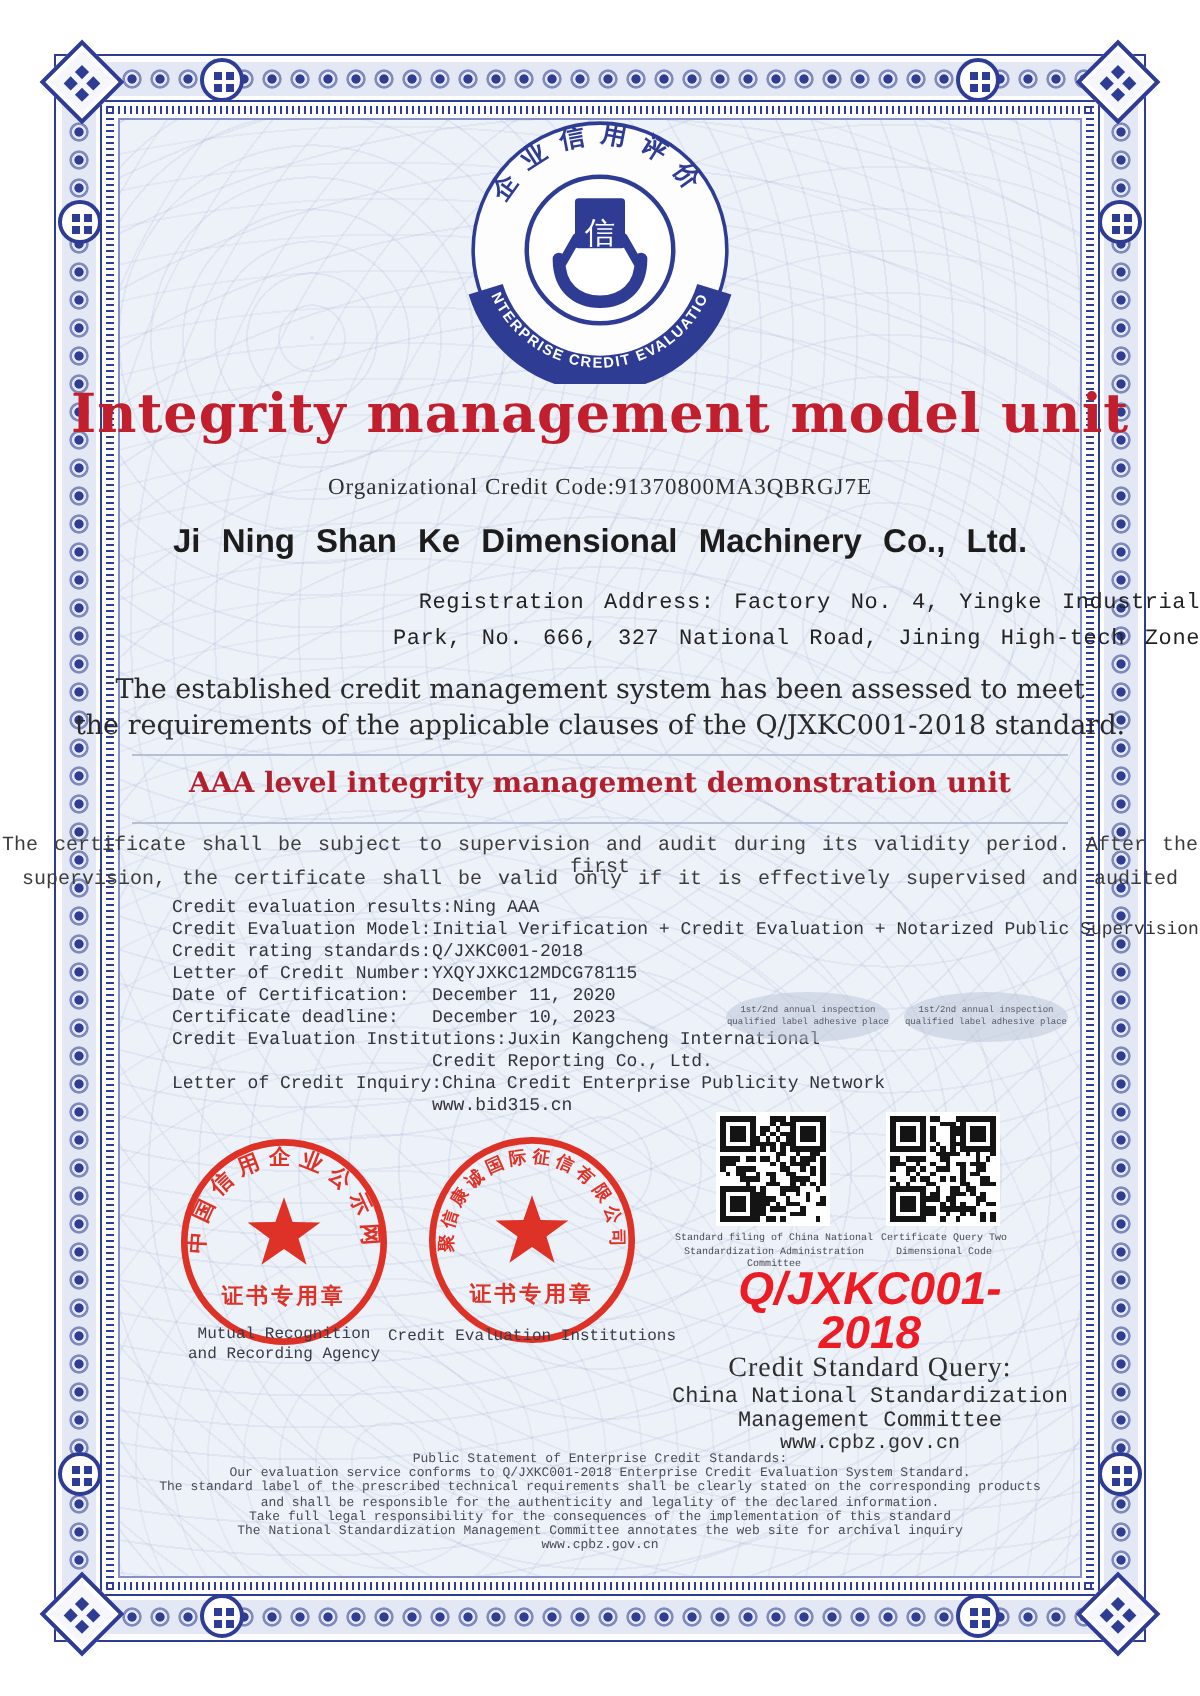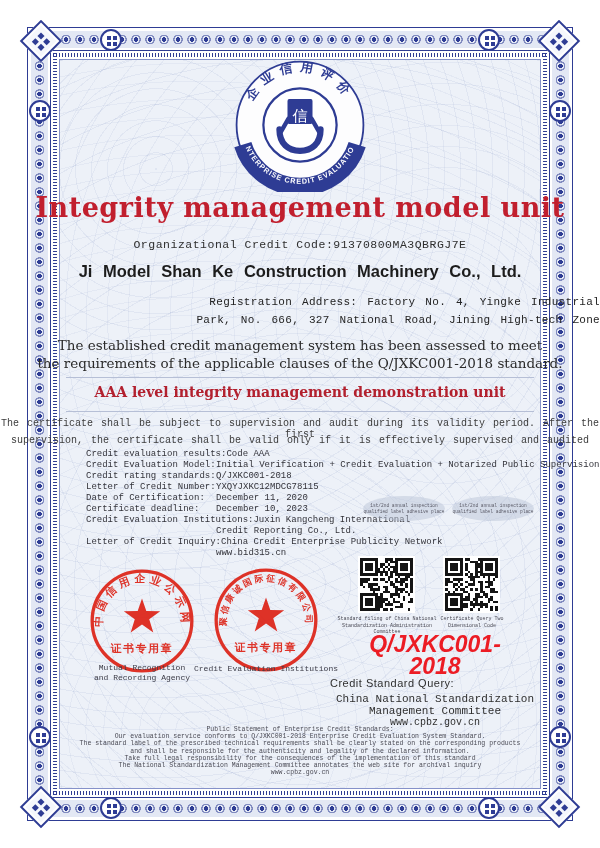--- a/index.html
+++ b/index.html
@@ -33,21 +33,21 @@
   .diamond .grid4{position:absolute;top:7px;left:7px;width:5px;height:5px;background:#2e3c94;
     box-shadow:8px 0 0 #2e3c94,0 8px 0 #2e3c94,8px 8px 0 #2e3c94;}
   .medallion{position:absolute;width:18px;height:18px;border:2px solid #2e3c94;border-radius:50%;background:#fff;}
   .medallion .grid4{position:absolute;top:4.5px;left:4.5px;width:4px;height:4px;background:#2e3c94;
     box-shadow:6px 0 0 #2e3c94,0 6px 0 #2e3c94,6px 6px 0 #2e3c94;}
   
   .abs{position:absolute;}
   .ctr{left:0;right:0;text-align:center;}
   .title{top:192px;font-family:"DejaVu Serif","Liberation Serif",serif;font-weight:bold;
          font-size:27px;color:#c11f2e;letter-spacing:.5px;}
-  .orgcode{top:238px;font-family:Liberation Mono, monospace;font-size:11.5px;color:#2f2f2f;letter-spacing:.5px;}
+  .orgcode{top:238px;font-family:Liberation Serif, serif;font-size:11.5px;color:#2f2f2f;letter-spacing:.5px;}
   .company{top:262px;font-size:16.5px;font-weight:bold;color:#1c1c1c;word-spacing:6px;}
   .addr{font-family:"Liberation Mono",monospace;font-size:11px;color:#232323;letter-spacing:.3px;word-spacing:3px;text-align:right;}
   .addr1{top:296px;} .addr2{top:314px;margin-left:48px;}
   .stmt{font-family:"DejaVu Serif","Liberation Serif",serif;font-size:13.5px;color:#2a2a2a;}
   .stmt1{top:337px;} .stmt2{top:355px;}
   .rule{position:absolute;left:66px;right:66px;height:1px;background:#b6bfd6;}
   .rule1{top:377px;} .rule2{top:411px;}
   .aaa{top:384px;font-family:"DejaVu Serif","Liberation Serif",serif;font-weight:bold;
        font-size:14px;color:#b2202e;}
   .sup{font-family:"Liberation Mono",monospace;font-size:10px;color:#3c3c3c;word-spacing:2px;}
@@ -69,22 +69,22 @@
   .qr{position:absolute;width:57px;height:57px;background:#fff;padding:2px;box-sizing:border-box;}
   .qr1{left:358px;top:556px;} .qr2{left:443px;top:556px;}
   .qr-grid{display:grid;width:100%;height:100%;grid-template-columns:repeat(21,1fr);grid-template-rows:repeat(21,1fr);}
   .qr-grid div{background:transparent;} .qr-grid div.d{background:#141414;}
   .qr-cap{position:absolute;font-family:"Liberation Mono",monospace;font-size:5px;line-height:6.5px;
           color:#4a4a55;text-align:center;}
   .qr-cap1{left:330px;top:616px;width:114px;} .qr-cap2{left:424px;top:616px;width:96px;}
   
   .stdcode{left:350px;top:634px;width:170px;text-align:center;font-weight:bold;font-style:italic;
            font-size:23px;line-height:21.5px;color:#ec1c24;}
-  .query{left:330px;top:677px;width:210px;text-align:left;font-family:Liberation Sans, sans-serif;
-         font-size:11px;color:#2f2f2f;letter-spacing:.5px;}
+  .query{left:330px;top:677px;width:210px;text-align:center;font-family:Liberation Serif, serif;
+         font-size:14px;color:#2f2f2f;letter-spacing:.5px;}
   .committee{left:320px;top:694px;width:230px;text-align:center;font-family:"Liberation Mono",monospace;
              font-size:11px;line-height:11.5px;color:#2f2f2f;}
   .commurl{left:320px;top:717px;width:230px;text-align:center;font-family:"Liberation Mono",monospace;
            font-size:10px;color:#2f2f2f;}
   .footer{left:40px;right:40px;top:726px;text-align:center;font-family:"Liberation Mono",monospace;
           font-size:6.5px;line-height:7.2px;color:#4b4b55;}
 </style>
 </head>
 <body>
 
@@ -154,33 +154,33 @@
     </text>
     <circle cx="75" cy="75" r="41" fill="#ffffff" stroke="#2e3c94" stroke-width="2.5"></circle>
     <rect x="61" y="46" width="28" height="28" rx="2" fill="#2e3c94"></rect>
     <text x="75" y="71" font-size="17" fill="#ffffff" text-anchor="middle" font-family="'DejaVu Sans',sans-serif">信</text>
     <path d="M 52,80 C 52,96 62,104 75,104 C 88,104 98,96 98,80" fill="none" stroke="#2e3c94" stroke-width="7" stroke-linecap="round"></path>
     <path d="M 54,82 L 62,68 M 96,82 L 88,68" fill="none" stroke="#2e3c94" stroke-width="5" stroke-linecap="round"></path>
   </svg>
 
   <div class="abs ctr title">Integrity management model unit</div>
   <div class="abs ctr orgcode">Organizational Credit Code:91370800MA3QBRGJ7E</div>
-  <div class="abs ctr company">Ji Model Shan Ke Construction Machinery Co., Ltd.</div>
+  <div class="abs ctr company">Ji Ning Shan Ke Dimensional Machinery Co., Ltd.</div>
   <div class="abs ctr addr addr1">Registration Address: Factory No. 4, Yingke Industrial</div>
   <div class="abs ctr addr addr2">Park, No. 666, 327 National Road, Jining High-tech Zone</div>
   <div class="abs ctr stmt stmt1">The established credit management system has been assessed to meet</div>
   <div class="abs ctr stmt stmt2">the requirements of the applicable clauses of the Q/JXKC001-2018 standard.</div>
   <div class="rule rule1"></div>
   <div class="abs ctr aaa">AAA level integrity management demonstration unit</div>
   <div class="rule rule2"></div>
   <div class="abs ctr sup sup1">The certificate shall be subject to supervision and audit during its validity period. After the first</div>
   <div class="abs ctr sup sup2">supervision, the certificate shall be valid only if it is effectively supervised and audited</div>
 
   <div class="abs details">
-    <div><span class="dl">Credit evaluation results:</span><span class="dv">Code AAA</span></div>
+    <div><span class="dl">Credit evaluation results:</span><span class="dv">Ning AAA</span></div>
     <div><span class="dl">Credit Evaluation Model:</span><span class="dv">Initial Verification + Credit Evaluation + Notarized Public Supervision</span></div>
     <div><span class="dl">Credit rating standards:</span><span class="dv">Q/JXKC001-2018</span></div>
     <div><span class="dl">Letter of Credit Number:</span><span class="dv">YXQYJXKC12MDCG78115</span></div>
     <div><span class="dl">Date of Certification:</span><span class="dv">December 11, 2020</span></div>
     <div><span class="dl">Certificate deadline:</span><span class="dv">December 10, 2023</span></div>
     <div><span class="dl">Credit Evaluation Institutions:</span><span class="dv">Juxin Kangcheng International</span></div>
     <div><span class="dl"></span><span class="dv">Credit Reporting Co., Ltd.</span></div>
     <div><span class="dl">Letter of Credit Inquiry:</span><span class="dv">China Credit Enterprise Publicity Network</span></div>
     <div><span class="dl"></span><span class="dv">www.bid315.cn</span></div>
   </div>

